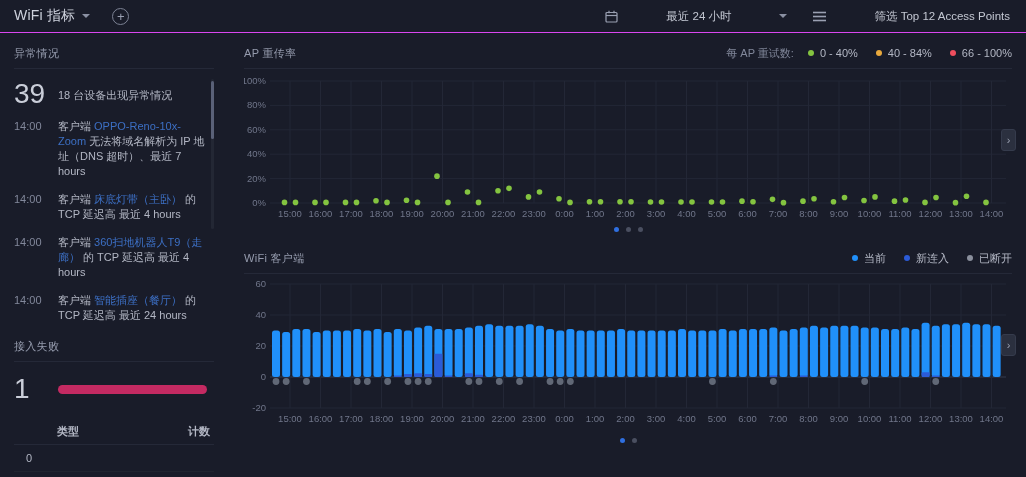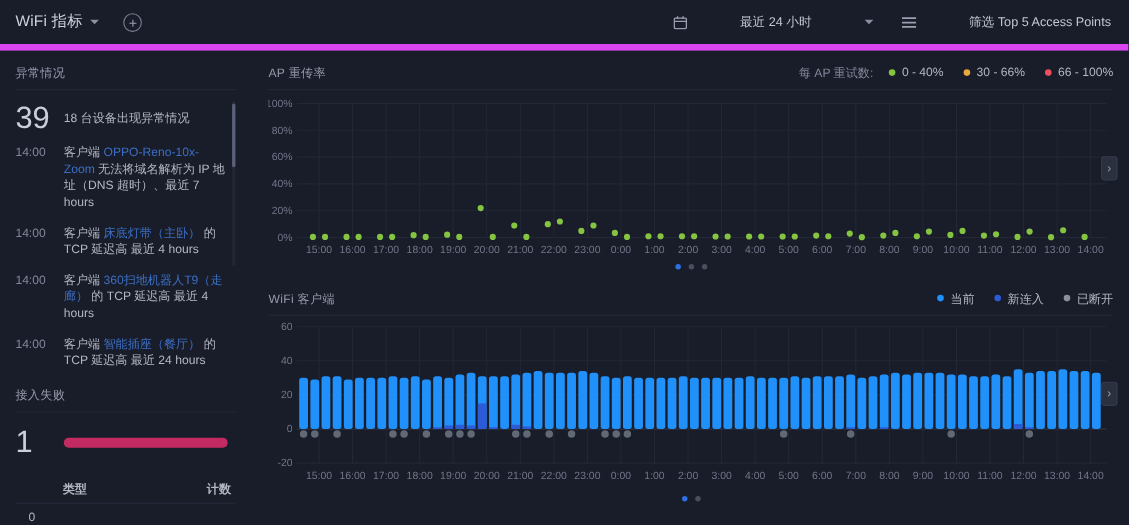--- a/index.html
+++ b/index.html
@@ -1,21 +1,21 @@
 <!DOCTYPE html>
 <html><head>
 <meta charset="utf-8">
 <style>
   * { margin:0; padding:0; box-sizing:border-box; }
   html,body { width:1026px; height:477px; overflow:hidden; }
   body { background:#191c29; font-family:"Liberation Sans", sans-serif; color:#b6bac7; }
 
   
-  .topbar { height:46px; display:flex; align-items:center; justify-content:space-between;
-            padding:0 16px 0 14px; border-bottom:6px solid #d946ef; }
+  .topbar { height:33px; display:flex; align-items:center; justify-content:space-between;
+            padding:0 16px 0 14px; border-bottom:1px solid #d946ef; }
   .topbar .hleft, .topbar .hright { display:flex; align-items:center; }
   .page-title { font-size:14px; color:#ced2dd; letter-spacing:.2px; cursor:pointer; }
   .caret { width:0; height:0; border-left:4px solid transparent; border-right:4px solid transparent;
            border-top:4px solid #8a90a2; margin-left:7px; display:inline-block; }
   .plus-btn { width:17px; height:17px; border:1px solid #7c8294; border-radius:50%; color:#9aa0b2;
               font-size:13px; line-height:15px; text-align:center; margin-left:22px; cursor:pointer; }
   .hctrl { display:flex; align-items:center; font-size:11.5px; color:#c3c7d2; cursor:pointer;gap:41px; }
   .hctrl + .hctrl { margin-left:26px; }
   .hicon { margin-right:7px; display:inline-flex; }
 
@@ -93,21 +93,21 @@
       <span class="caret"></span>
     </span>
     <span class="hctrl">
       <span class="hicon">
         <svg width="13" height="11" viewBox="0 0 13 11">
             <line x1="0" y1="1.5" x2="13" y2="1.5" stroke="#9aa0b2" stroke-width="1.6"></line>
             <line x1="0" y1="5.5" x2="13" y2="5.5" stroke="#9aa0b2" stroke-width="1.6"></line>
             <line x1="0" y1="9.5" x2="13" y2="9.5" stroke="#9aa0b2" stroke-width="1.6"></line>
           </svg>
       </span>
-      <span>筛选 Top 5 Access Points</span>
+      <span>筛选 Top 12 Access Points</span>
     </span>
   </div>
 </header>
 
 <div class="content">
   <aside>
     <div class="aside-inner">
       <div class="sec-title anomaly-head">异常情况</div>
       <hr class="rule">
       <div class="summary-row">
@@ -165,21 +165,21 @@
         <span class="panel-title">AP 重传率</span>
         <span class="legend">
           <span class="lg-label">每 AP 重试数:</span>
           <span id="retry-legend-items" style="display:flex;align-items:center;">
               <span class="lg-item">
                 <span class="lg-dot" style="background: rgb(132, 196, 64);"></span>
                 <span>0 - 40%</span>
               </span>
               <span class="lg-item">
                 <span class="lg-dot" style="background: rgb(233, 169, 61);"></span>
-                <span>30 - 66%</span>
+                <span>40 - 84%</span>
               </span>
               <span class="lg-item">
                 <span class="lg-dot" style="background: rgb(239, 78, 94);"></span>
                 <span>66 - 100%</span>
               </span>
             </span>
         </span>
       </div>
       <hr class="rule">
       <svg id="retry-svg" class="chart-svg" width="768" height="152">

